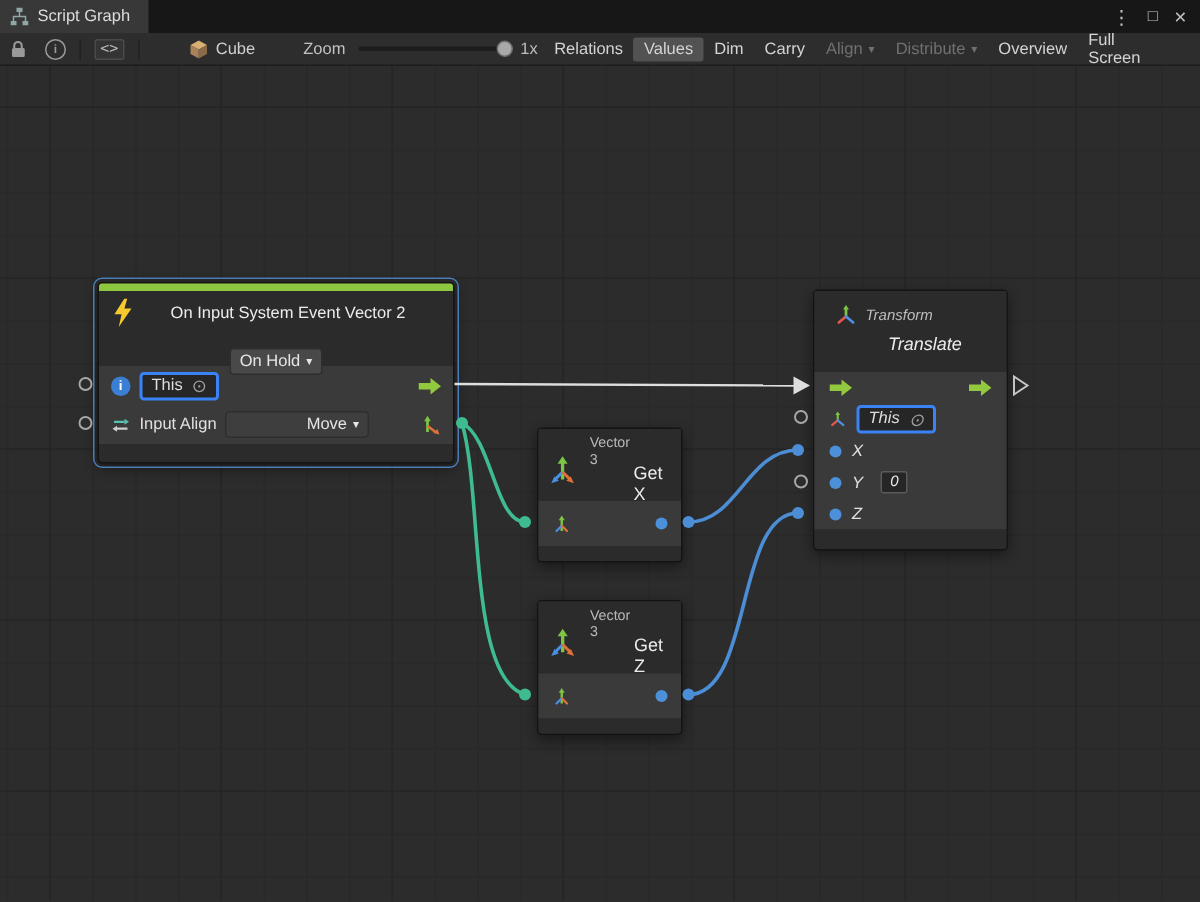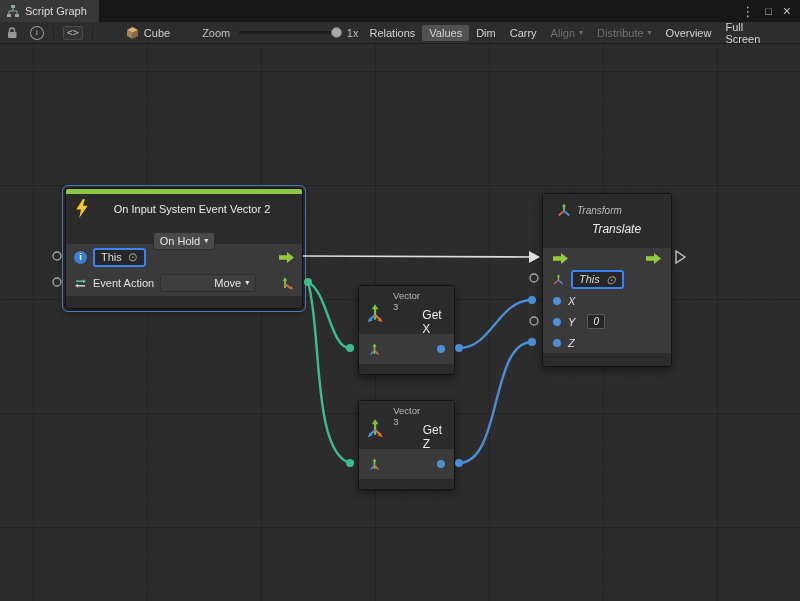--- a/index.html
+++ b/index.html
@@ -206,21 +206,21 @@
         <path d="M0,3.3 H8 V0 L15,5.5 L8,11 V7.7 H0 Z" fill="#93c93e"></path>
       </svg>
     </div>
     <div class="e-row">
       <svg width="13" height="13" viewBox="0 0 13 13">
         <path d="M2,4.2 H9" stroke="#57c2ae" stroke-width="1.5"></path>
         <polygon points="9,2.2 12,4.2 9,6.2" fill="#57c2ae"></polygon>
         <path d="M11,8.8 H4" stroke="#cfcfcf" stroke-width="1.5"></path>
         <polygon points="4,6.8 1,8.8 4,10.8" fill="#cfcfcf"></polygon>
       </svg>
-      <span>Event Action</span>
+      <span>Input Align</span>
       <div class="dropdown move-dd">
         <span>Move</span>
         <span class="caret">▾</span>
       </div>
       <span class="sp"></span>
       <svg width="14" height="14" viewBox="0 0 14 14">
         <path d="M5,12 L5,4" stroke="#7cc643" stroke-width="1.8"></path>
         <polygon points="2.8,4.8 5,1.2 7.2,4.8" fill="#7cc643"></polygon>
         <path d="M5,8 L10.4,12" stroke="#e0703a" stroke-width="1.7"></path>
         <polygon points="13,13.6 11.6,10 8.8,12.6" fill="#e0703a"></polygon>

